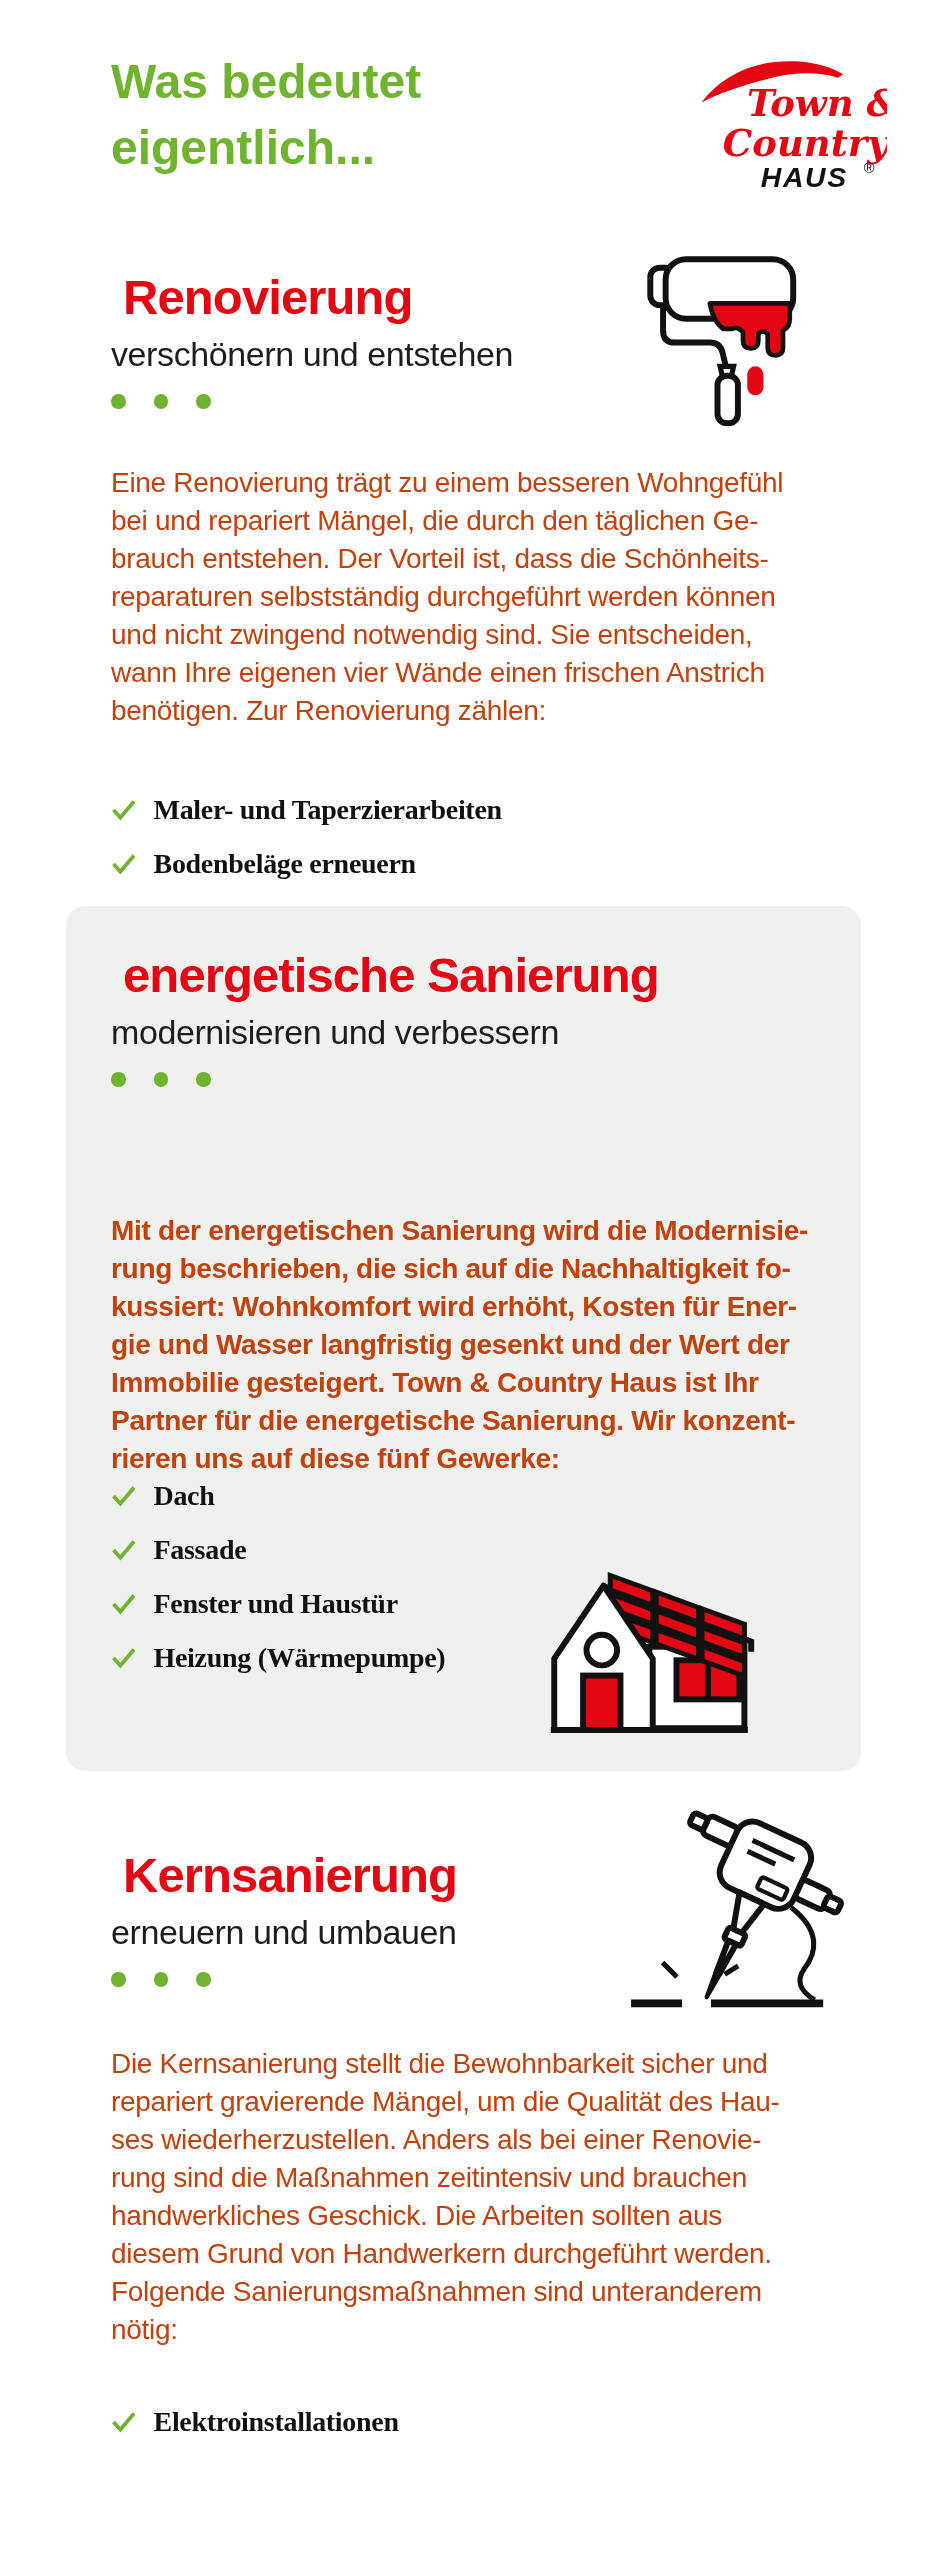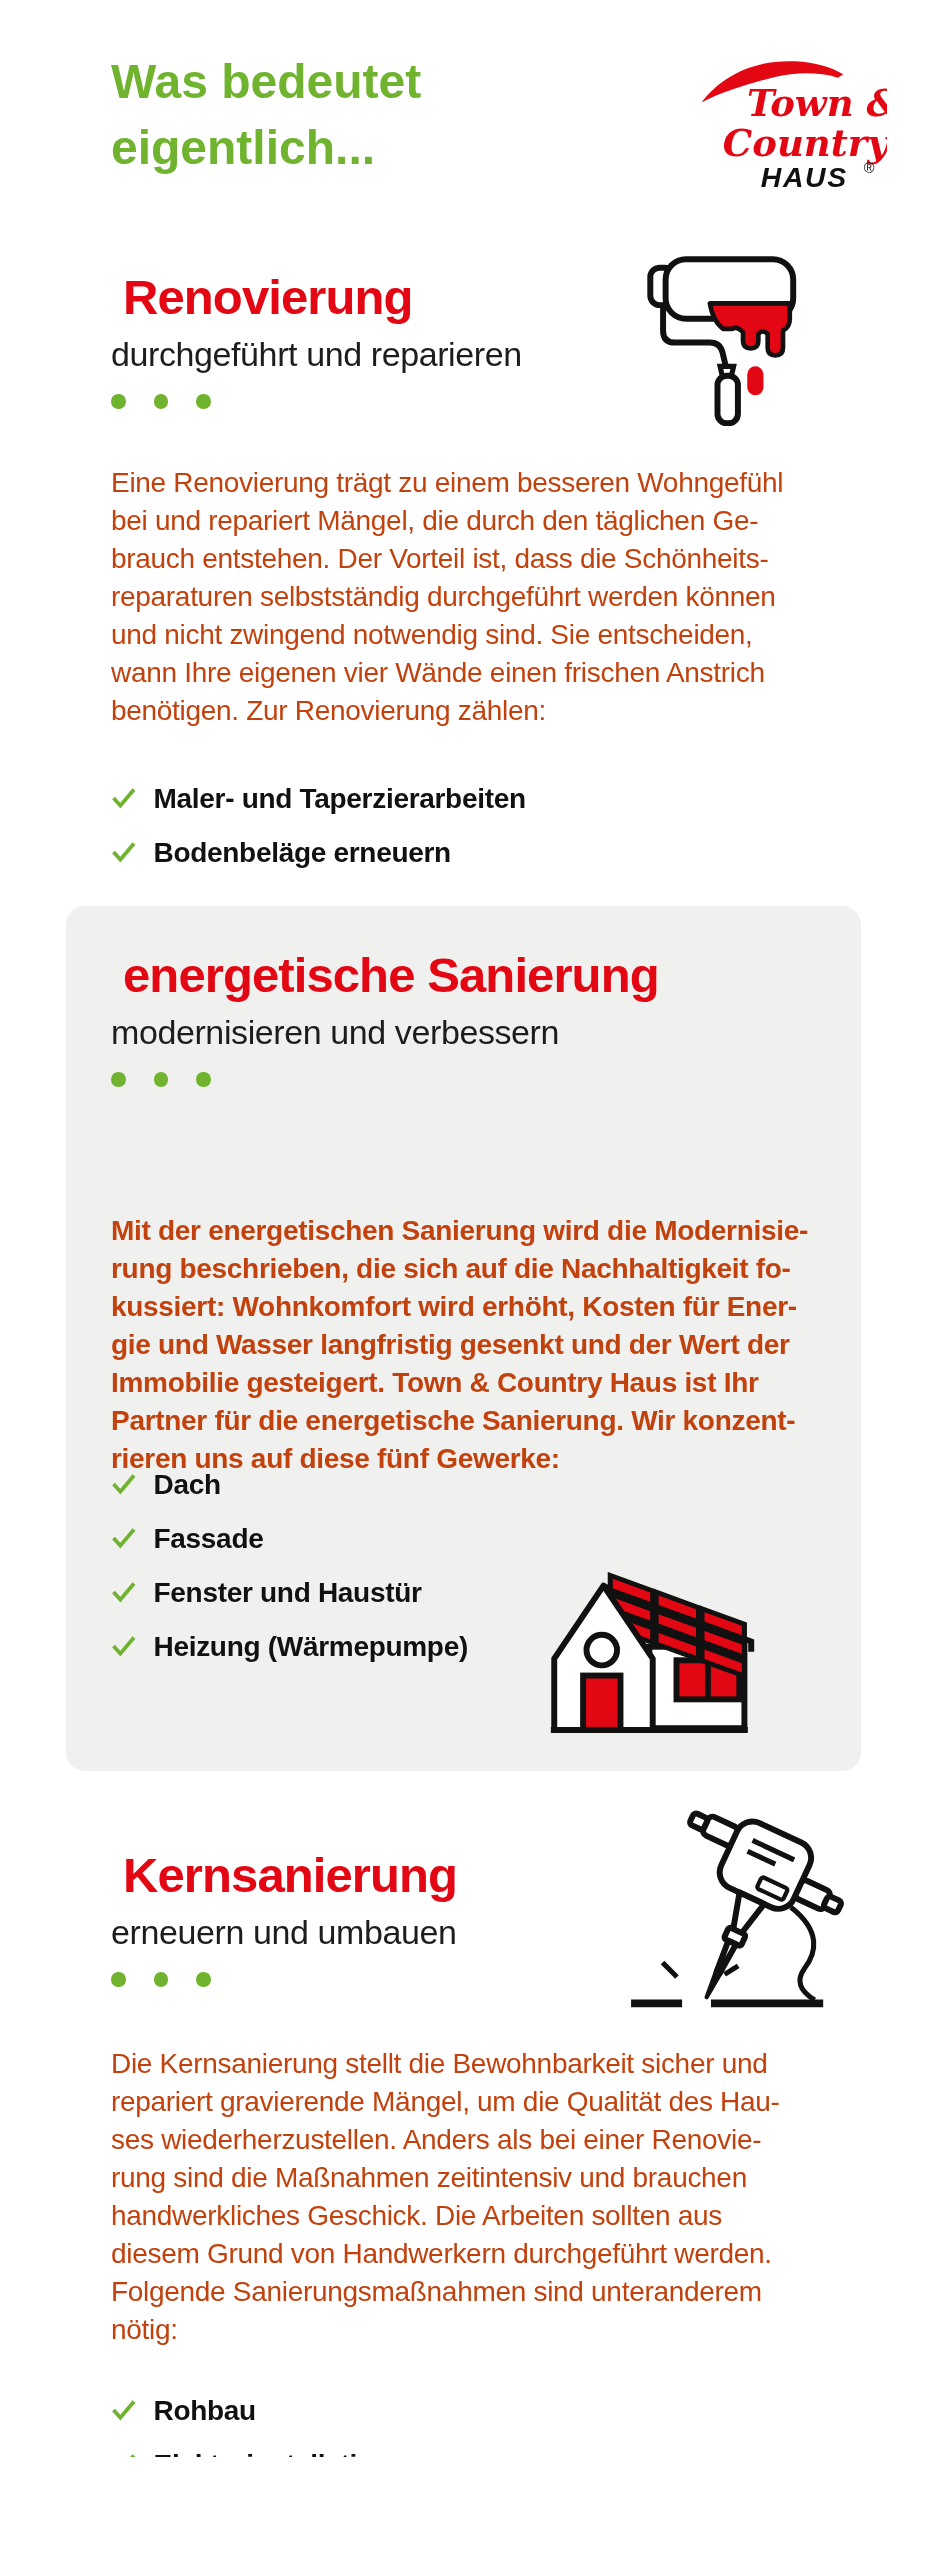--- a/index.html
+++ b/index.html
@@ -34,21 +34,21 @@
              color:#c2410c;white-space:pre-line;}
   .sec1-body{top:464px;}
   .sec2-body{top:1212px;font-weight:bold;}
   .sec3-body{top:2045px;}
 
   
   .checklist{position:absolute;left:111px;margin:0;padding:0;list-style:none;}
   .sec1-list{top:772px;}
   .sec2-list{top:1458px;}
   .sec3-list{top:2384px;}
-  .check-item{display:flex;align-items:center;gap:17px;height:54px;}
+  .check-item{display:flex;align-items:flex-end;gap:17px;height:54px;font-family:Liberation Serif, serif;}
   .check{flex:0 0 auto;margin-top:1.7px;}
   .check-label{font-weight:bold;font-size:28px;line-height:32px;letter-spacing:-0.3px;color:#111111;}
 
   
   .graybox{position:absolute;left:66px;top:906px;width:795px;height:865px;
            background:#f0f1ee;border-radius:18.7px;}
 
   
   .icon{position:absolute;}
   .icon svg{display:block;width:100%;height:100%;}
@@ -70,21 +70,21 @@
       <text class="logo-script" x="56" y="76" font-size="43">Town &amp;</text>
       <text class="logo-script" x="28" y="122" font-size="43">Country</text>
       <text class="logo-haus" x="72" y="158" font-size="33">HAUS</text>
       <text class="logo-reg" x="192" y="142" font-size="17">®</text>
     </svg>
   </div>
 
   <section>
     <div class="sec-head sec1-head">
       <h2 class="sec-title">Renovierung</h2>
-      <p class="sec-sub">durchgeführt und reparieren</p>
+      <p class="sec-sub">verschönern und entstehen</p>
       <div class="dots">
         <span class="dot"></span>
         <span class="dot"></span>
         <span class="dot"></span>
       </div>
     </div>
 
     <div class="icon icon-roller">
       <svg viewBox="0 0 194 202">
         <rect x="18" y="16" width="28" height="44" rx="11" fill="#ffffff" stroke="#111111" stroke-width="7"></rect>
@@ -254,28 +254,20 @@
 repariert gravierende Mängel, um die Qualität des Hau-
 ses wiederherzustellen. Anders als bei einer Renovie-
 rung sind die Maßnahmen zeitintensiv und brauchen
 handwerkliches Geschick. Die Arbeiten sollten aus
 diesem Grund von Handwerkern durchgeführt werden.
 Folgende Sanierungsmaßnahmen sind unteranderem
 nötig:</p>
 
     <ul class="checklist sec3-list">
 
-        <li class="check-item">
-          <span class="check">
-            <svg width="25.5" height="24" viewBox="0 0 30 28">
-              <polyline points="3,14 11,23 27,4" fill="none" stroke="#6fb32e" stroke-width="4.5"></polyline>
-            </svg>
-          </span>
-          <span class="check-label">Rohbau</span>
-        </li>
 
         <li class="check-item">
           <span class="check">
             <svg width="25.5" height="24" viewBox="0 0 30 28">
               <polyline points="3,14 11,23 27,4" fill="none" stroke="#6fb32e" stroke-width="4.5"></polyline>
             </svg>
           </span>
           <span class="check-label">Elektroinstallationen</span>
         </li>
 

